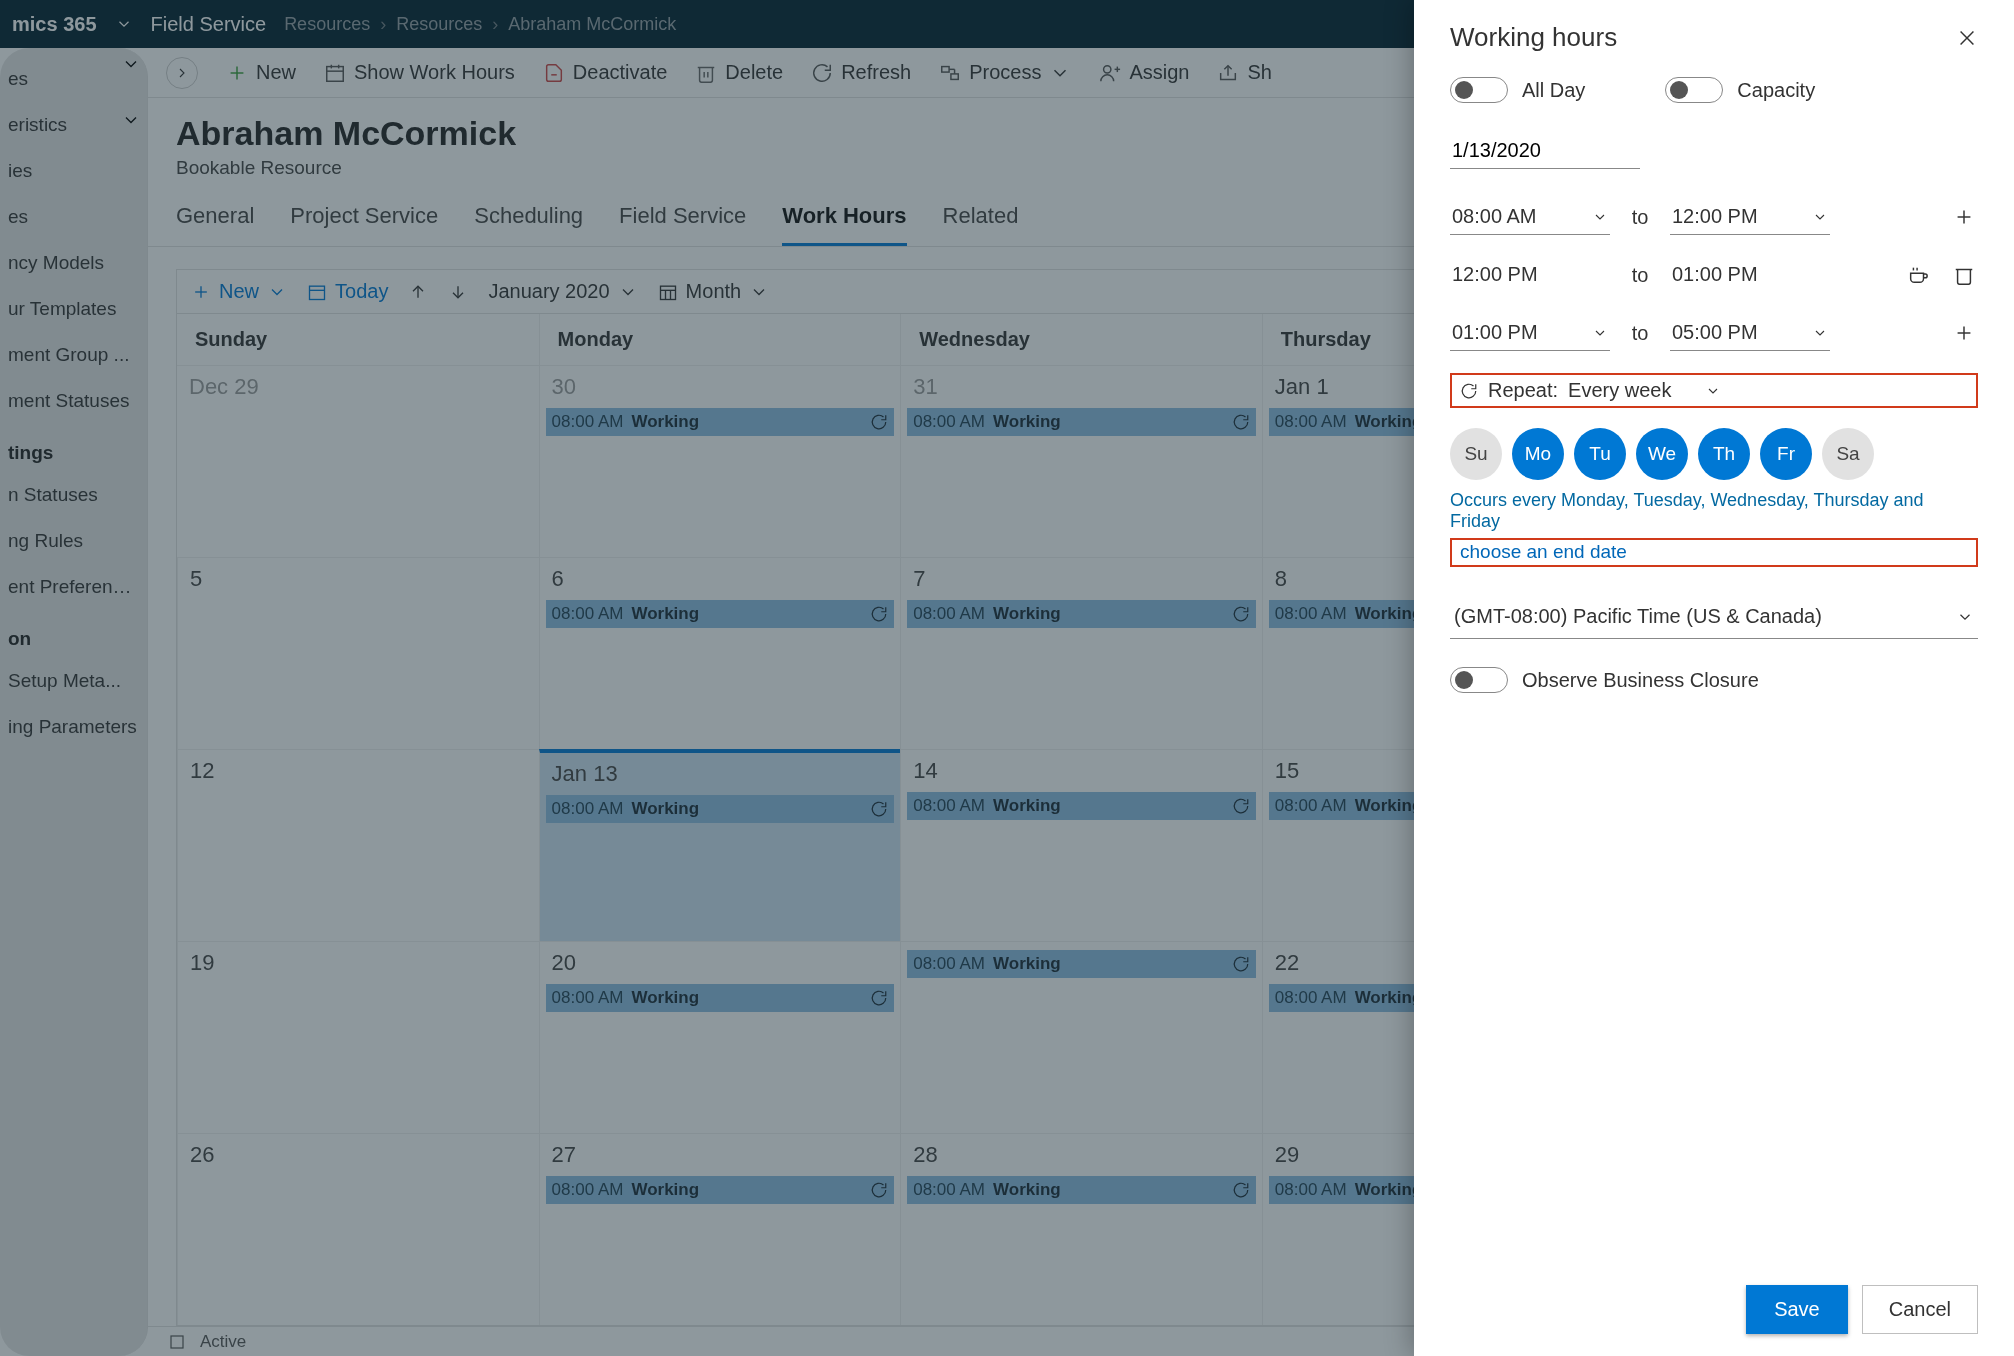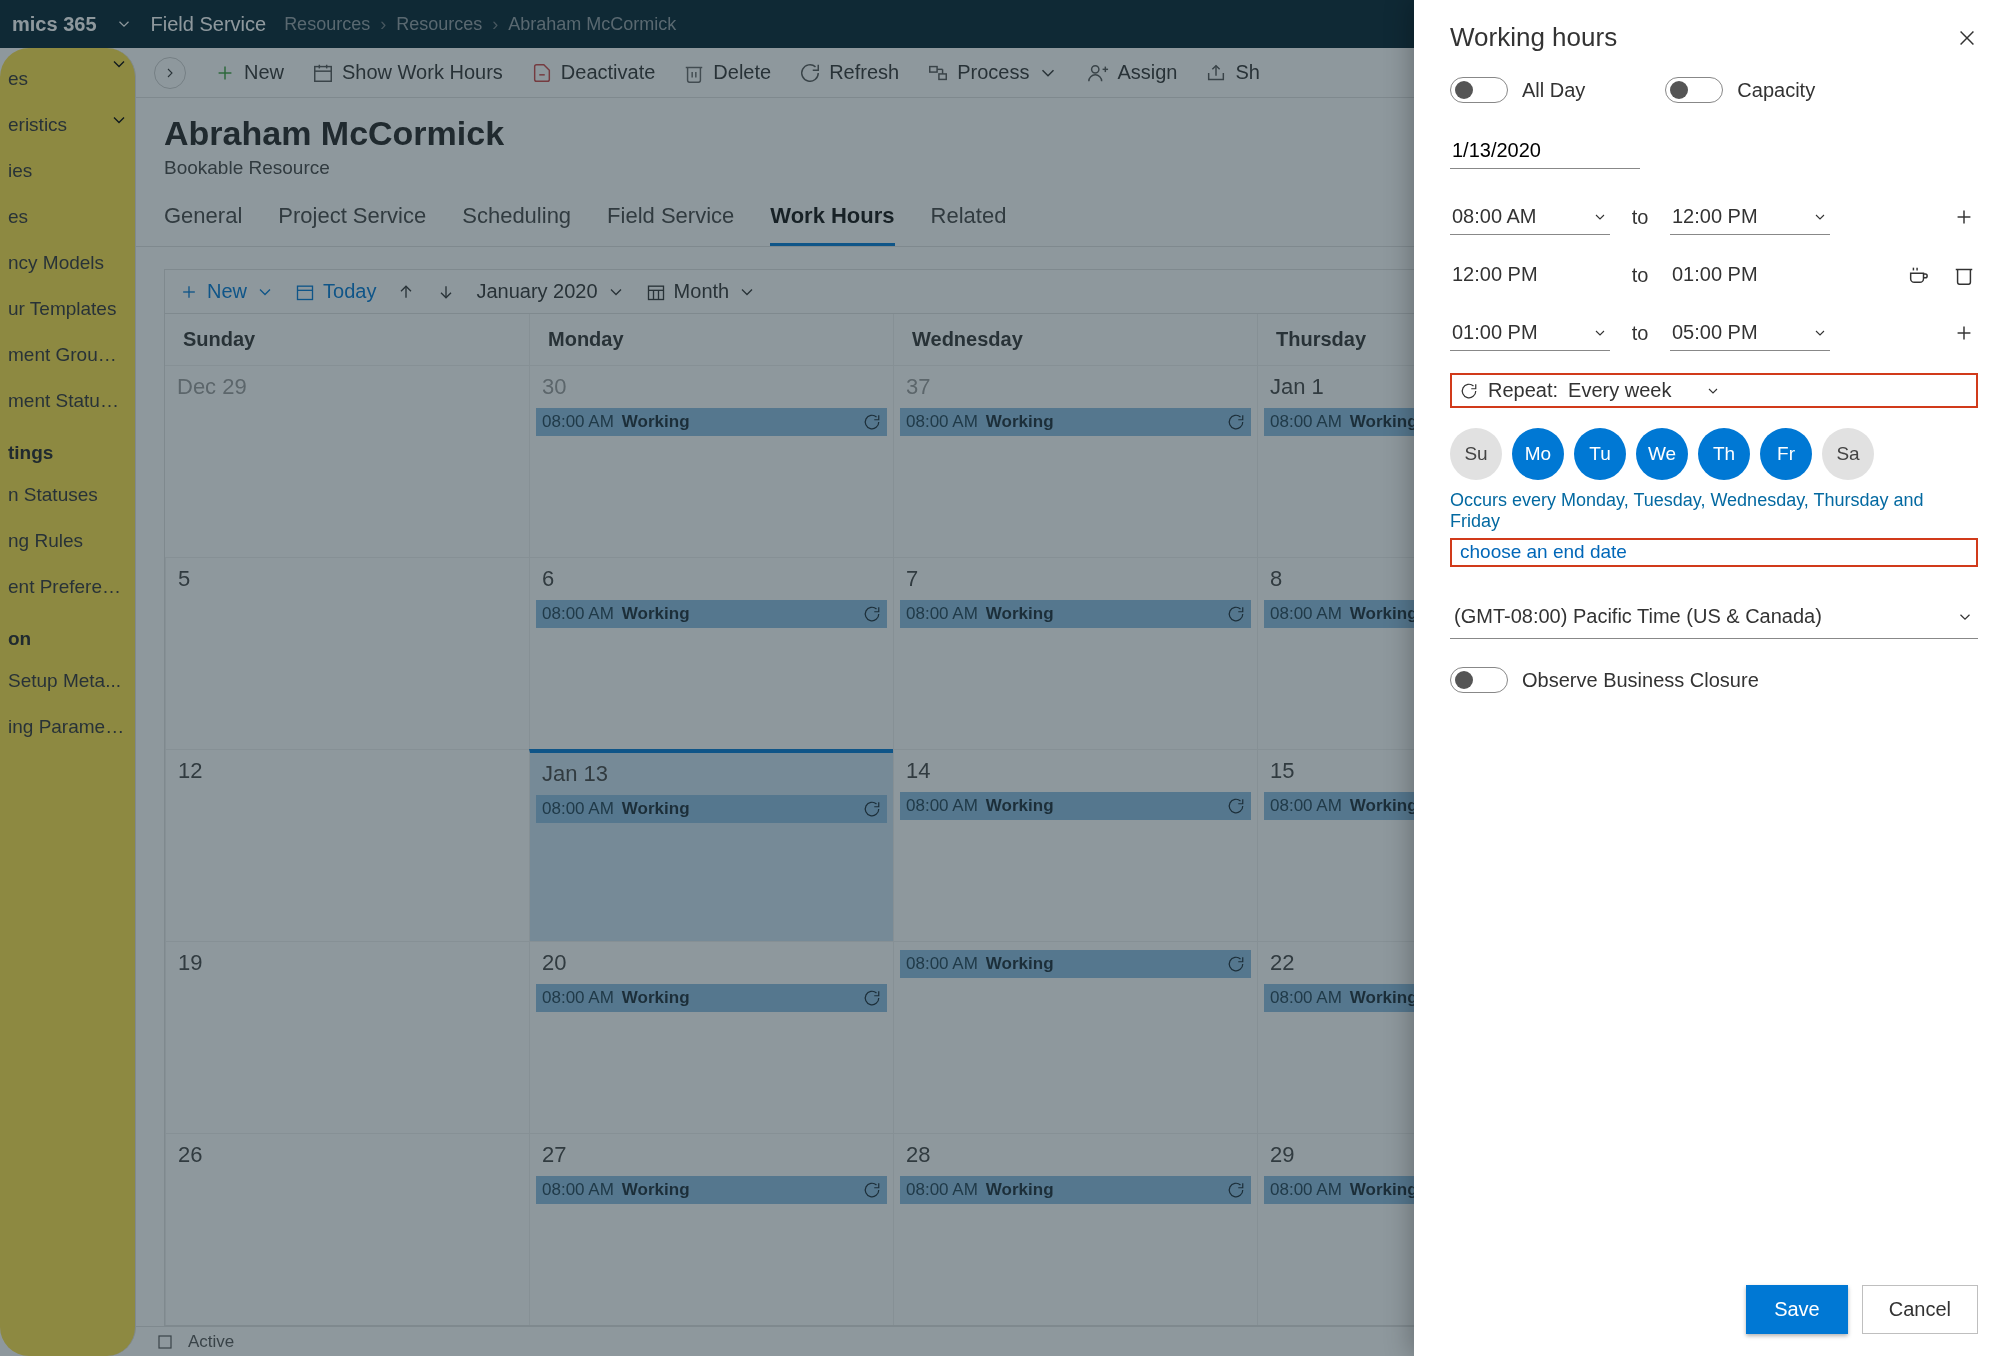--- a/index.html
+++ b/index.html
@@ -11,21 +11,21 @@
   .topbar .chev { width: 18px; height: 18px; }
   .topbar .module { font-weight: 400; }
   .breadcrumbs { font-size: 18px; color: #949fa5; display: flex; gap: 10px; align-items: center; }
   .breadcrumbs .sep { color: #6d7a81; }
 
   
   .dim-overlay { position: absolute; top: 0; left: 0; right: 0; bottom: 0; background: rgba(30,50,60,0.5); z-index: 5; pointer-events: none; }
 
   
   .shell { position: absolute; top: 48px; left: 0; right: 0; bottom: 0; display: flex; }
-  .leftnav { width: 136px; background: #fde047; border-right: 1px solid #e0e0e0; padding-top: 8px; position: relative; border-radius: 29px; }
+  .leftnav { width: 148px; background: #e5e5e5; border-right: 1px solid #e0e0e0; padding-top: 8px; position: relative; border-radius: 29px; }
   .leftnav .nav-item { padding: 12px 8px; font-size: 19px; color: #333; white-space: nowrap; overflow: hidden; text-overflow: ellipsis; }
   .leftnav .nav-header { font-weight: 600; padding: 18px 8px 8px; font-size: 19px; color: #222; }
   .leftnav .collapse { position: absolute; top: 6px; right: 6px; }
   .leftnav .collapse2 { position: absolute; top: 62px; right: 6px; }
 
   .workspace { flex: 1; background: #fff; display: flex; flex-direction: column; }
 
   .cmdbar { height: 56px; border-bottom: 1px solid #e1e1e1; display: flex; align-items: center; gap: 28px; padding: 0 18px; font-size: 20px; color: #333; background: #fff; }
   .cmdbar .cmd { display: flex; align-items: center; gap: 8px; cursor: pointer; }
   .cmdbar .cmd svg, .cmdbar .cmd .ico { width: 22px; height: 22px; }
@@ -311,21 +311,21 @@
               <div class="event-chip">
                 <span class="time">08:00 AM</span>
                 <span class="lbl">Working</span>
                 <svg viewBox="0 0 24 24">
                   <path d="M21 12 a9 9 0 1 1-3-6.7"></path>
                   <polyline points="21 3 21 9 15 9"></polyline>
                 </svg>
               </div>
             </div>
             <div class="cal-cell">
-              <div class="datelbl muted">37</div>
+              <div class="datelbl muted">31</div>
               <div class="event-chip">
                 <span class="time">08:00 AM</span>
                 <span class="lbl">Working</span>
                 <svg viewBox="0 0 24 24">
                   <path d="M21 12 a9 9 0 1 1-3-6.7"></path>
                   <polyline points="21 3 21 9 15 9"></polyline>
                 </svg>
               </div>
             </div>
             <div class="cal-cell">

